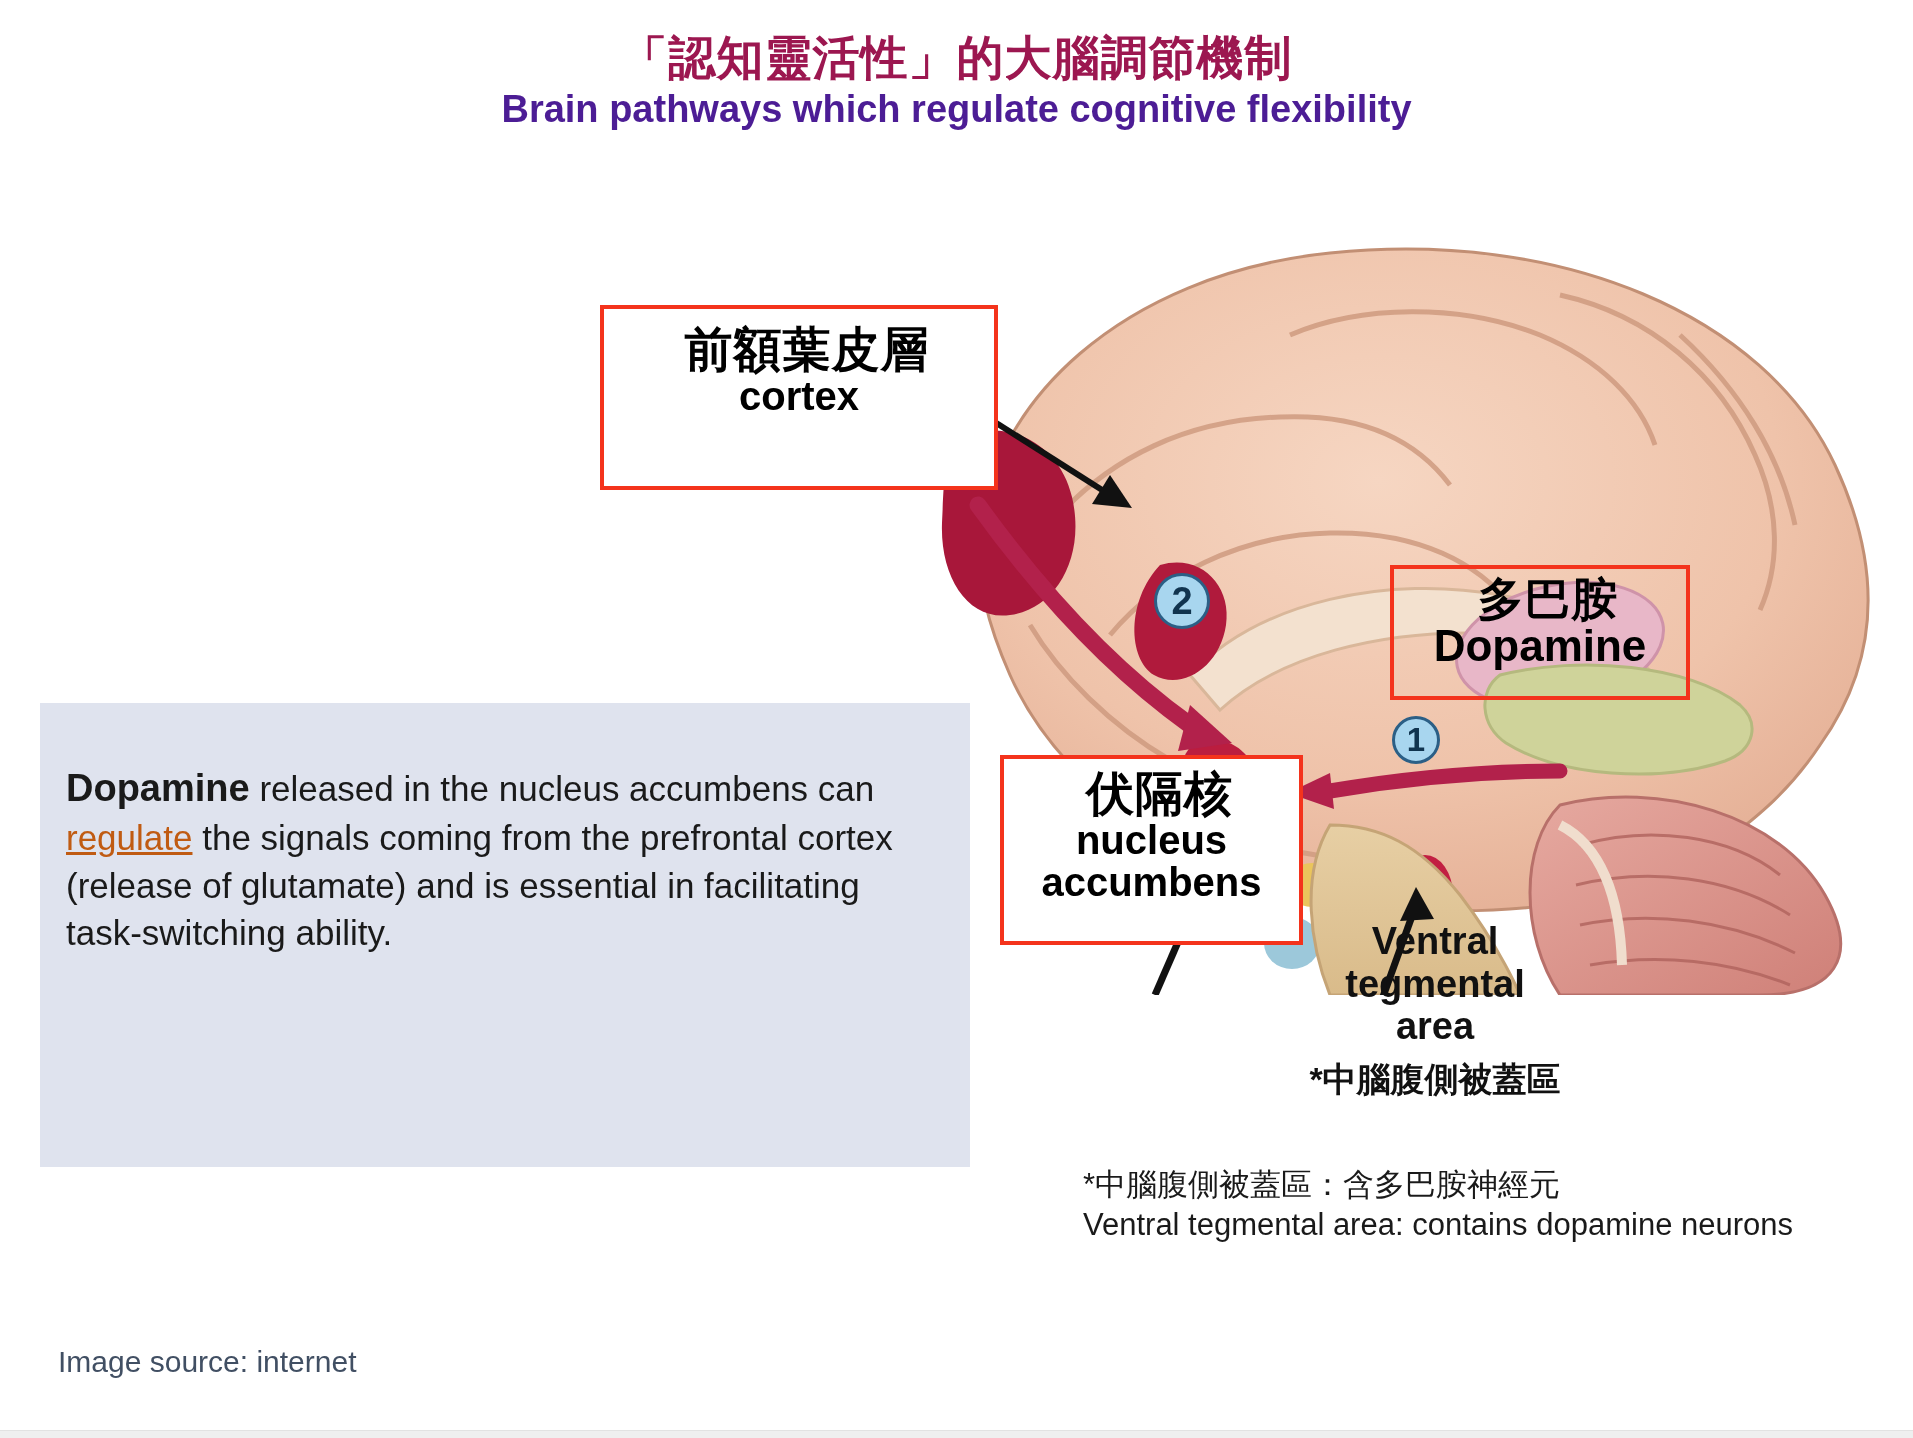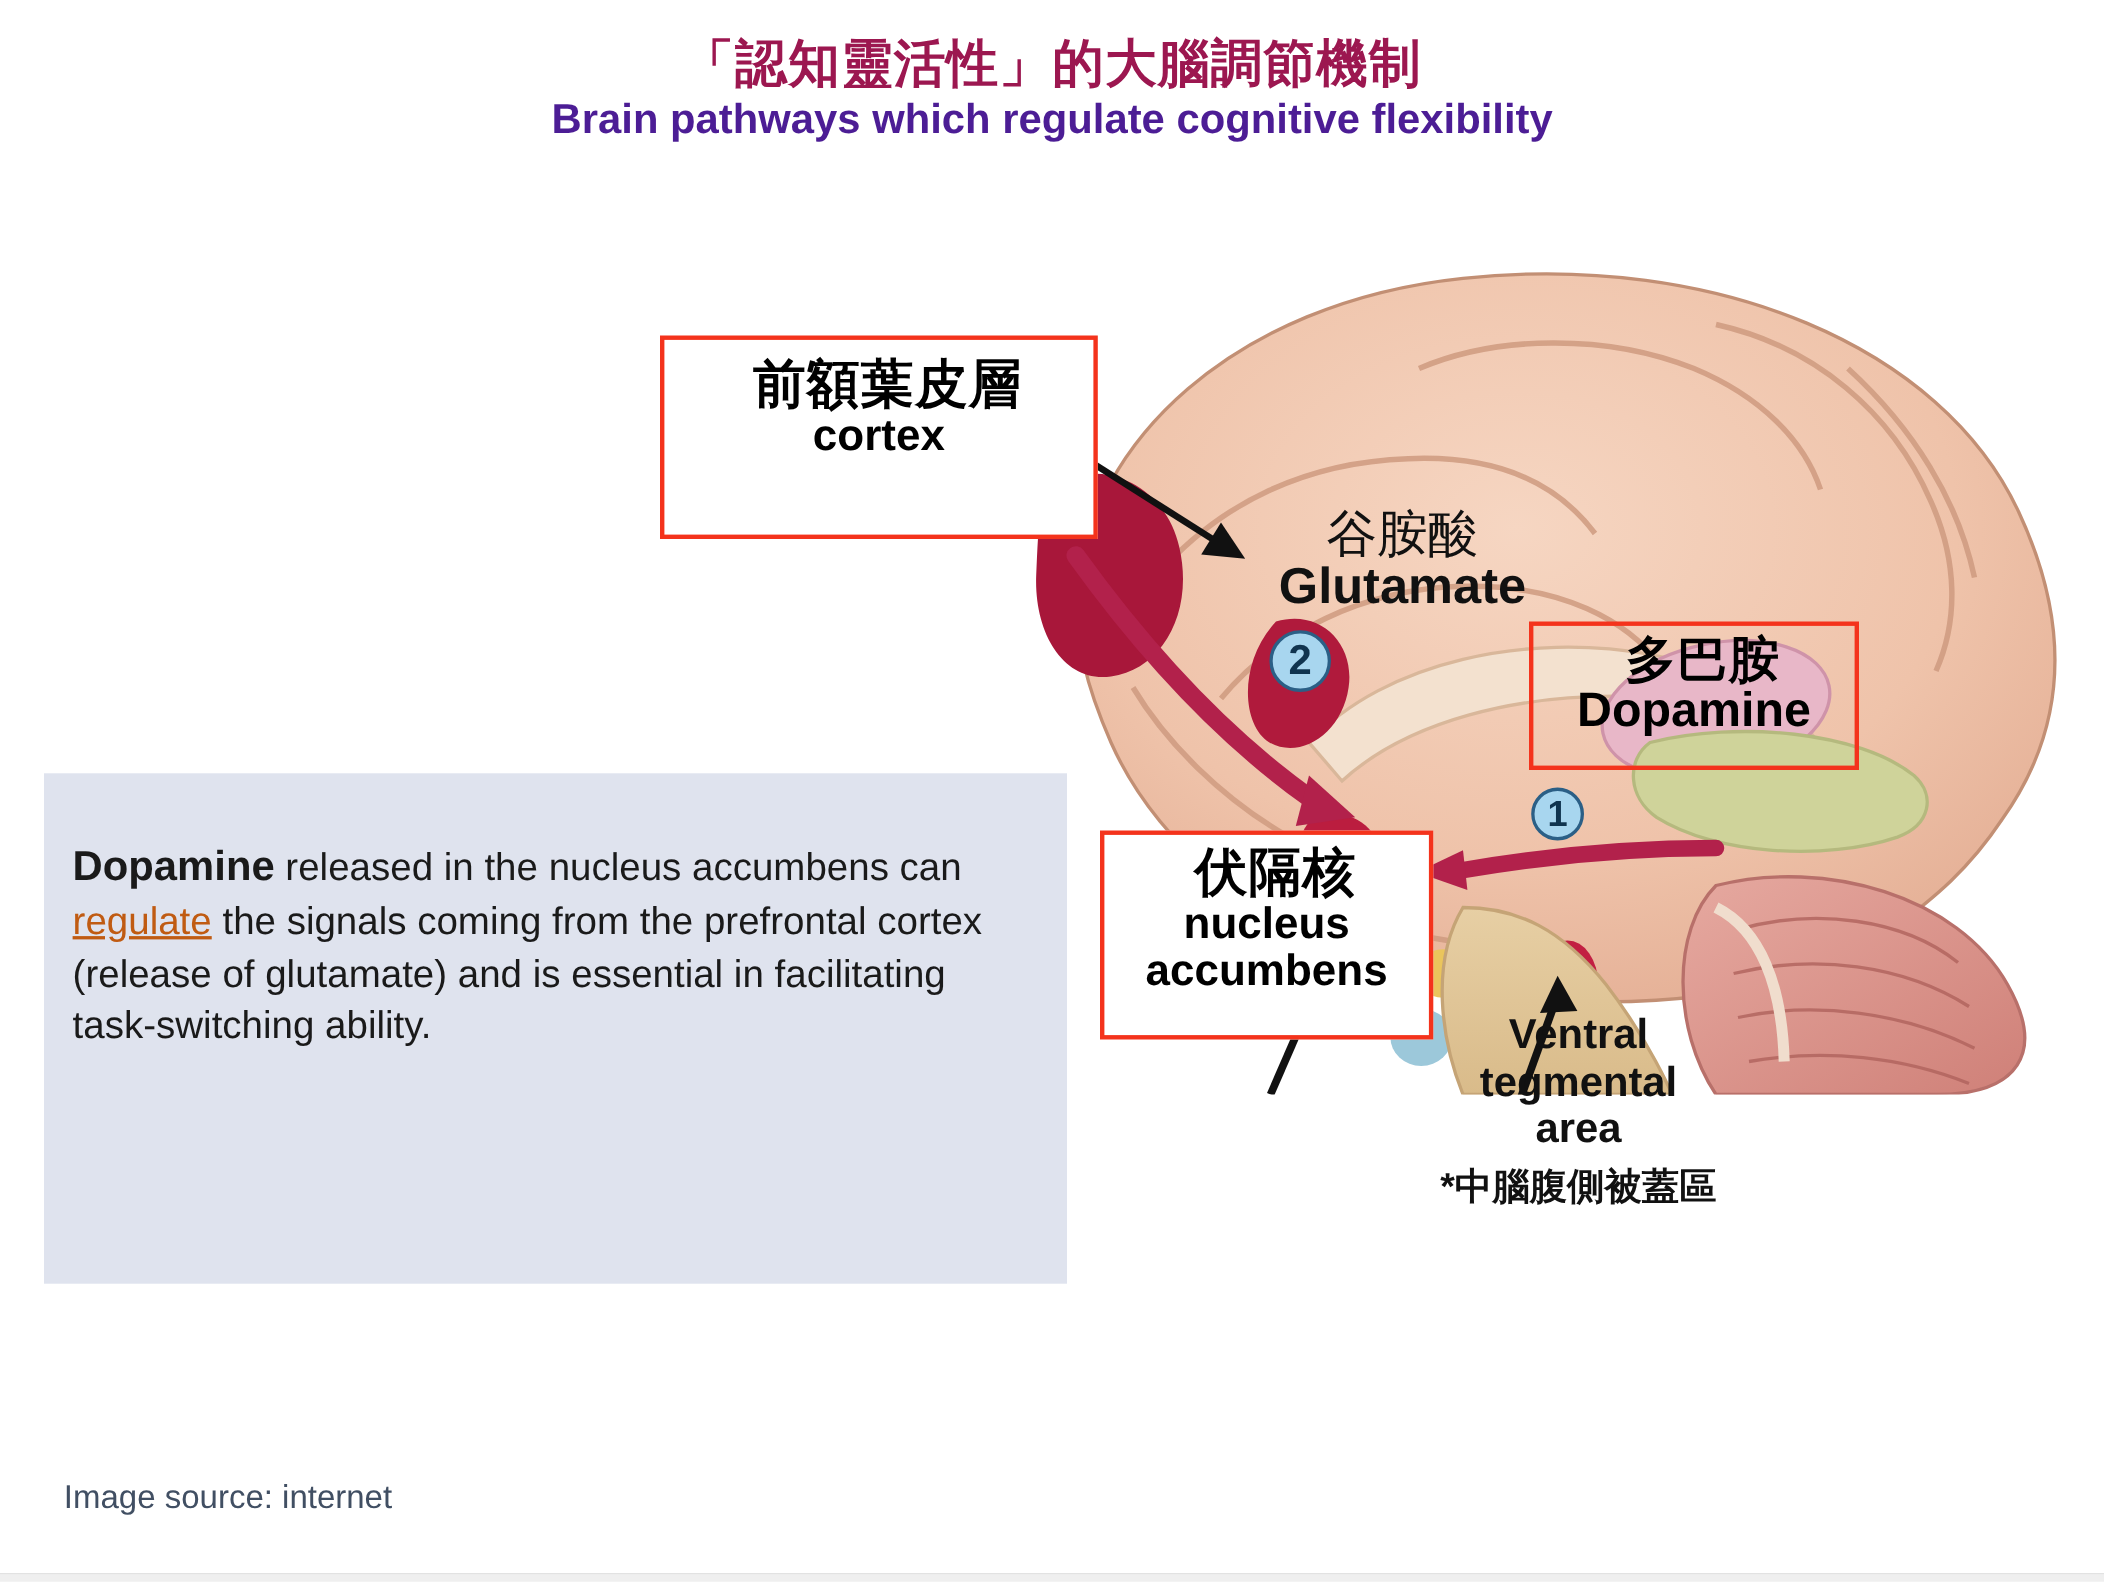--- a/index.html
+++ b/index.html
@@ -330,35 +330,35 @@
     <div class="zh">伏隔核</div>
     <div class="en">nucleus</div>
     <div class="en">accumbens</div>
   </div>
 
   <div class="callout" id="callout-dop">
     <div class="zh">多巴胺</div>
     <div class="en">Dopamine</div>
   </div>
 
-  <div class="brain-label" id="label-glutamate">
-    <div class="zh">谷胺酸</div>
-    <div class="en">Glutamate</div>
-  </div>
 
   <div class="brain-label" id="label-vta">
     <div class="en">Ventral</div>
     <div class="en">tegmental</div>
     <div class="en">area</div>
     <div class="zh">*中腦腹側被蓋區</div>
   </div>
 
   <div class="num-badge" id="badge-2">2</div>
   <div class="num-badge" id="badge-1">1</div>
 
+  <div class="footnote">
+    <div>*中腦腹側被蓋區：含多巴胺神經元</div>
+    <div>Ventral tegmental area: contains dopamine neurons</div>
+  </div>
 
   <div class="text-panel">
     <div class="en-para">
       <span class="strong">Dopamine</span><span> released in the nucleus accumbens can </span><span class="ul-orange">regulate</span><span> the signals coming from the prefrontal cortex (release of glutamate) and is essential in facilitating task-switching ability.</span>
     </div>
   </div>
 
   <div class="img-source">Image source: internet</div>
 
   <div class="bottom-rule"></div>

